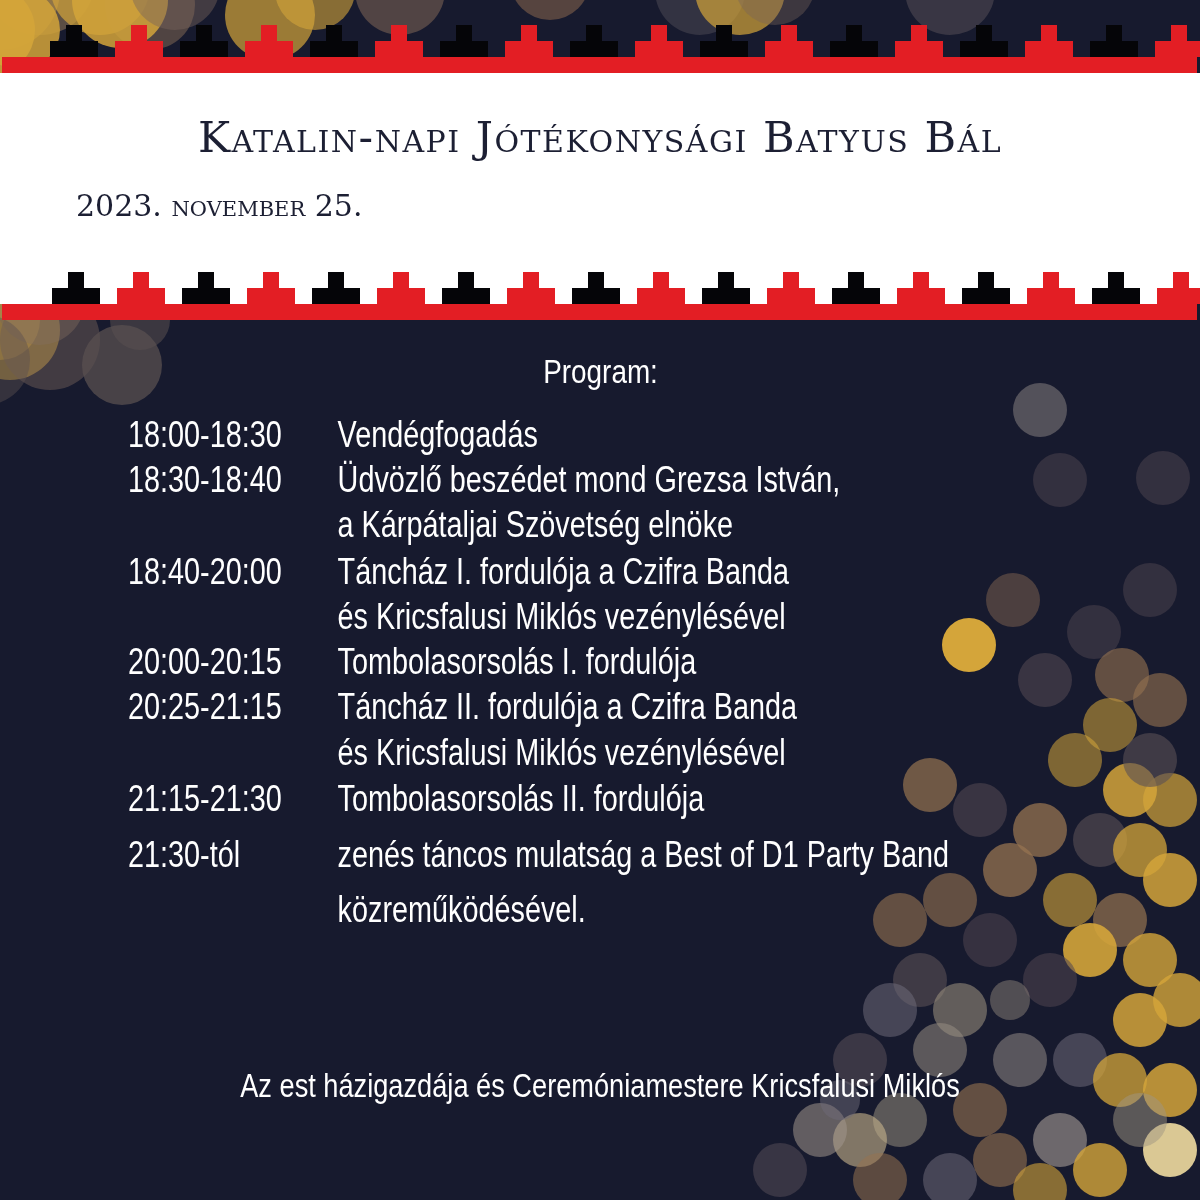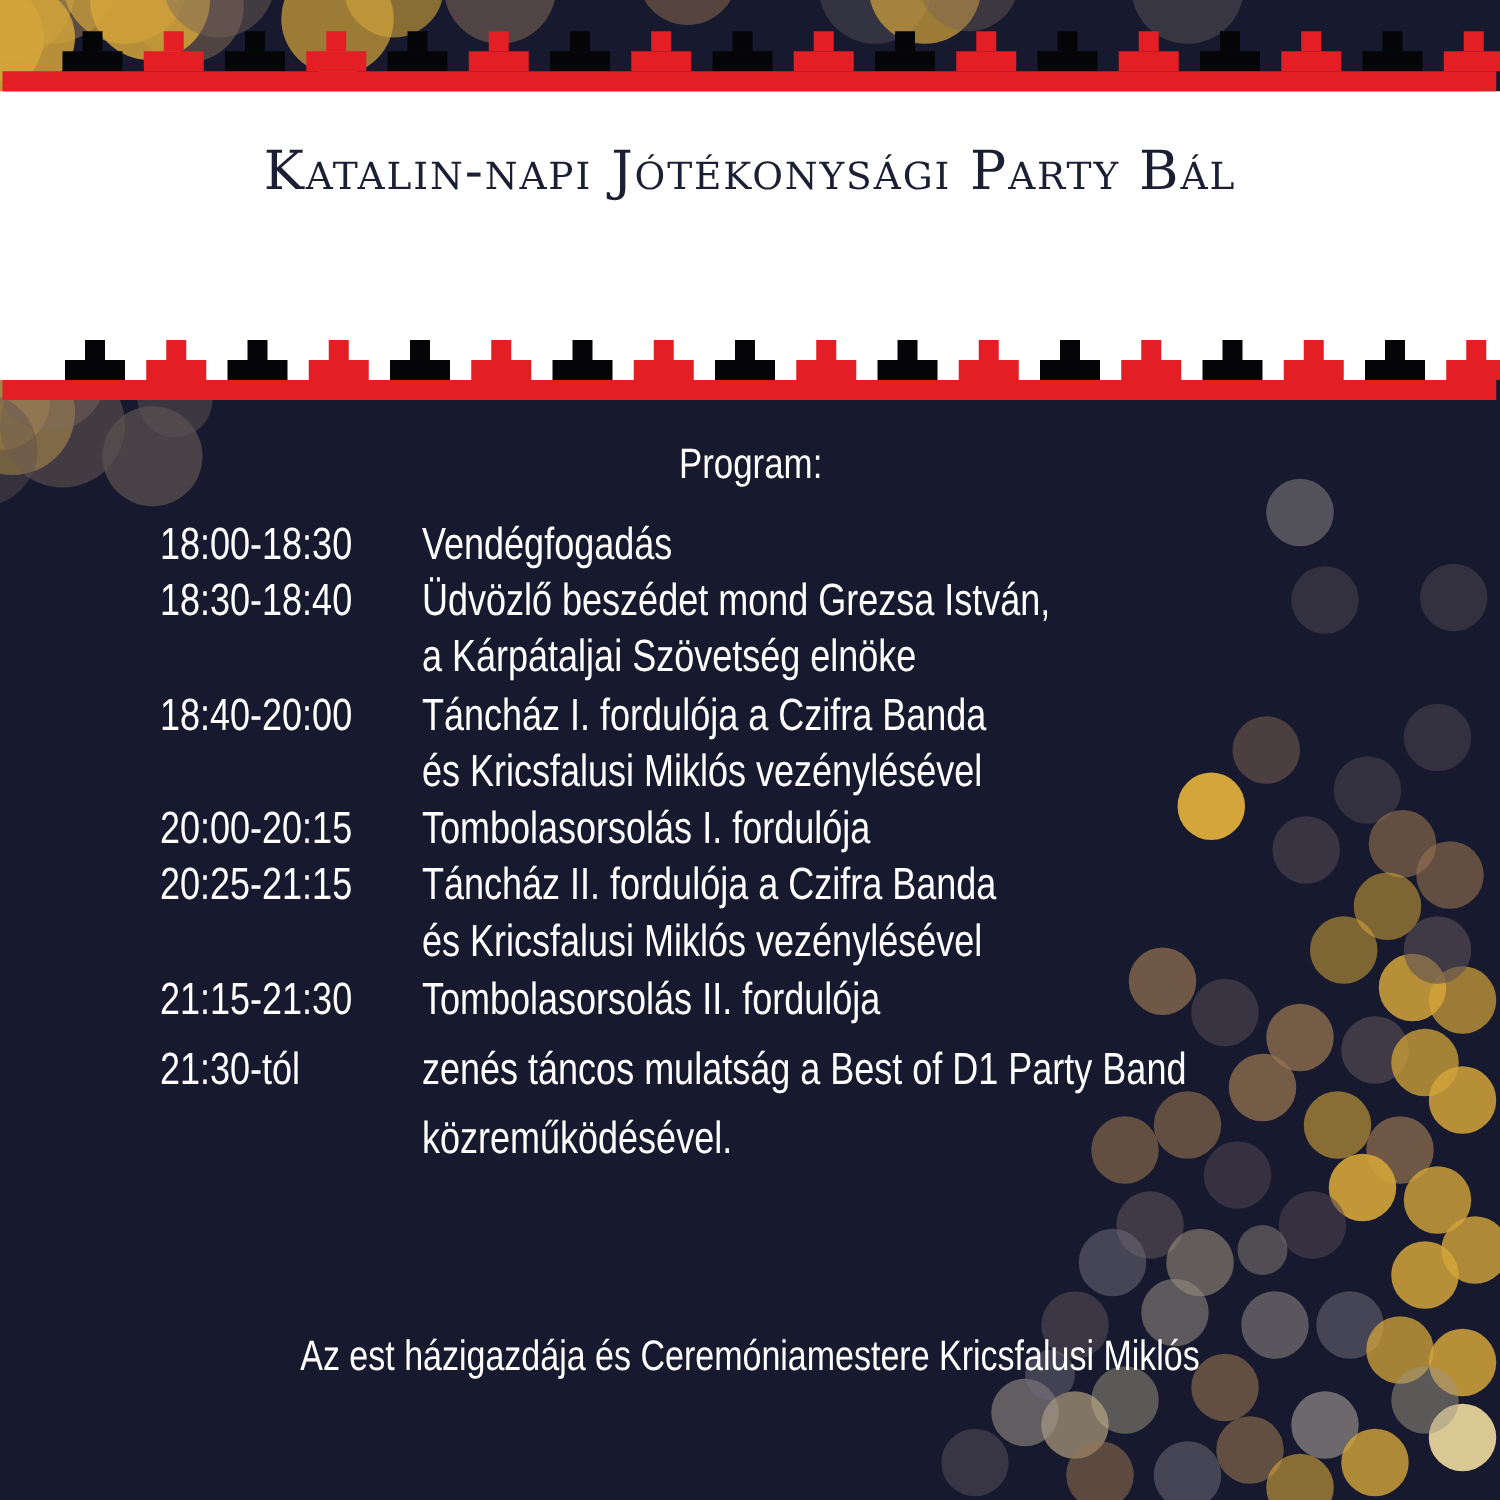--- a/index.html
+++ b/index.html
@@ -256,21 +256,22 @@
         <div class="stem" style="background:#050508"></div>
         <div class="base" style="background:#050508"></div>
       </div>
       <div class="motif" style="left: 1157px; top: 272px; width: 48px; height: 32px;">
         <div class="stem" style="background:#e31e24"></div>
         <div class="base" style="background:#e31e24"></div>
       </div>
     </div>
   <div class="red-line" style="top:304px;"></div>
 
-  <div class="title">Katalin-napi Jótékonysági Party Bál</div>
+  <div class="title">Katalin-napi Jótékonysági Batyus Bál</div>
+  <div class="date">2023. november 25.</div>
 
   <div class="program-title">Program:</div>
 
   <div class="schedule">
     <div class="row" style="top:0px;"><span class="time">18:00-18:30</span><span class="desc">Vendégfogadás</span></div>
     <div class="row" style="top:45px;"><span class="time">18:30-18:40</span><span class="desc">Üdvözlő beszédet mond Grezsa István,</span></div>
     <div class="row" style="top:90px;"><span class="time"></span><span class="desc">a Kárpátaljai Szövetség elnöke</span></div>
     <div class="row" style="top:137px;"><span class="time">18:40-20:00</span><span class="desc">Táncház I. fordulója a Czifra Banda</span></div>
     <div class="row" style="top:182px;"><span class="time"></span><span class="desc">és Kricsfalusi Miklós vezénylésével</span></div>
     <div class="row" style="top:227px;"><span class="time">20:00-20:15</span><span class="desc">Tombolasorsolás I. fordulója</span></div>

